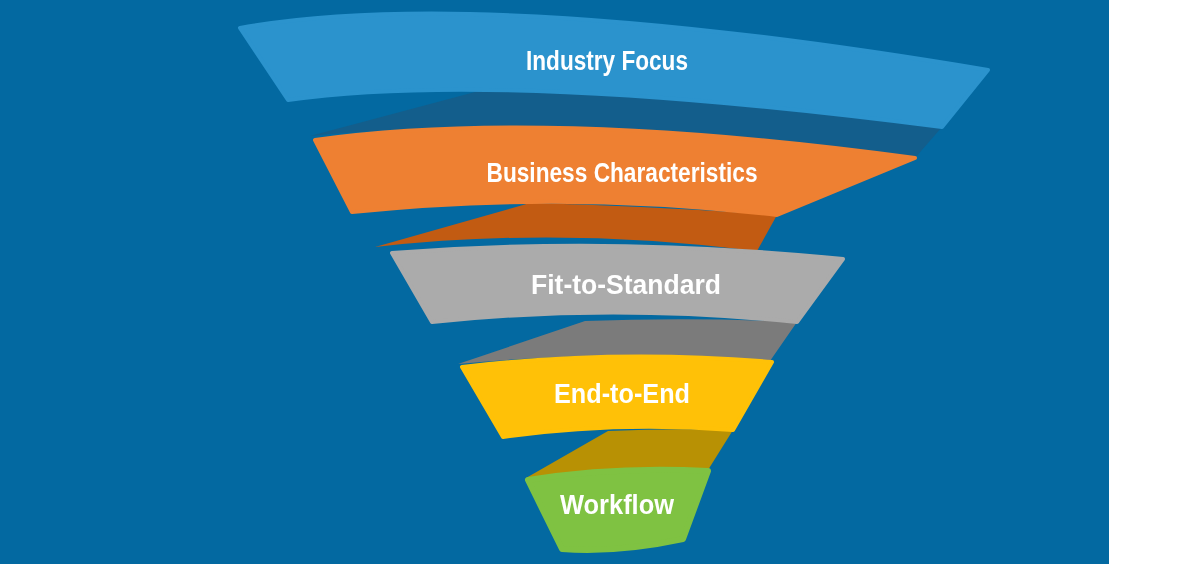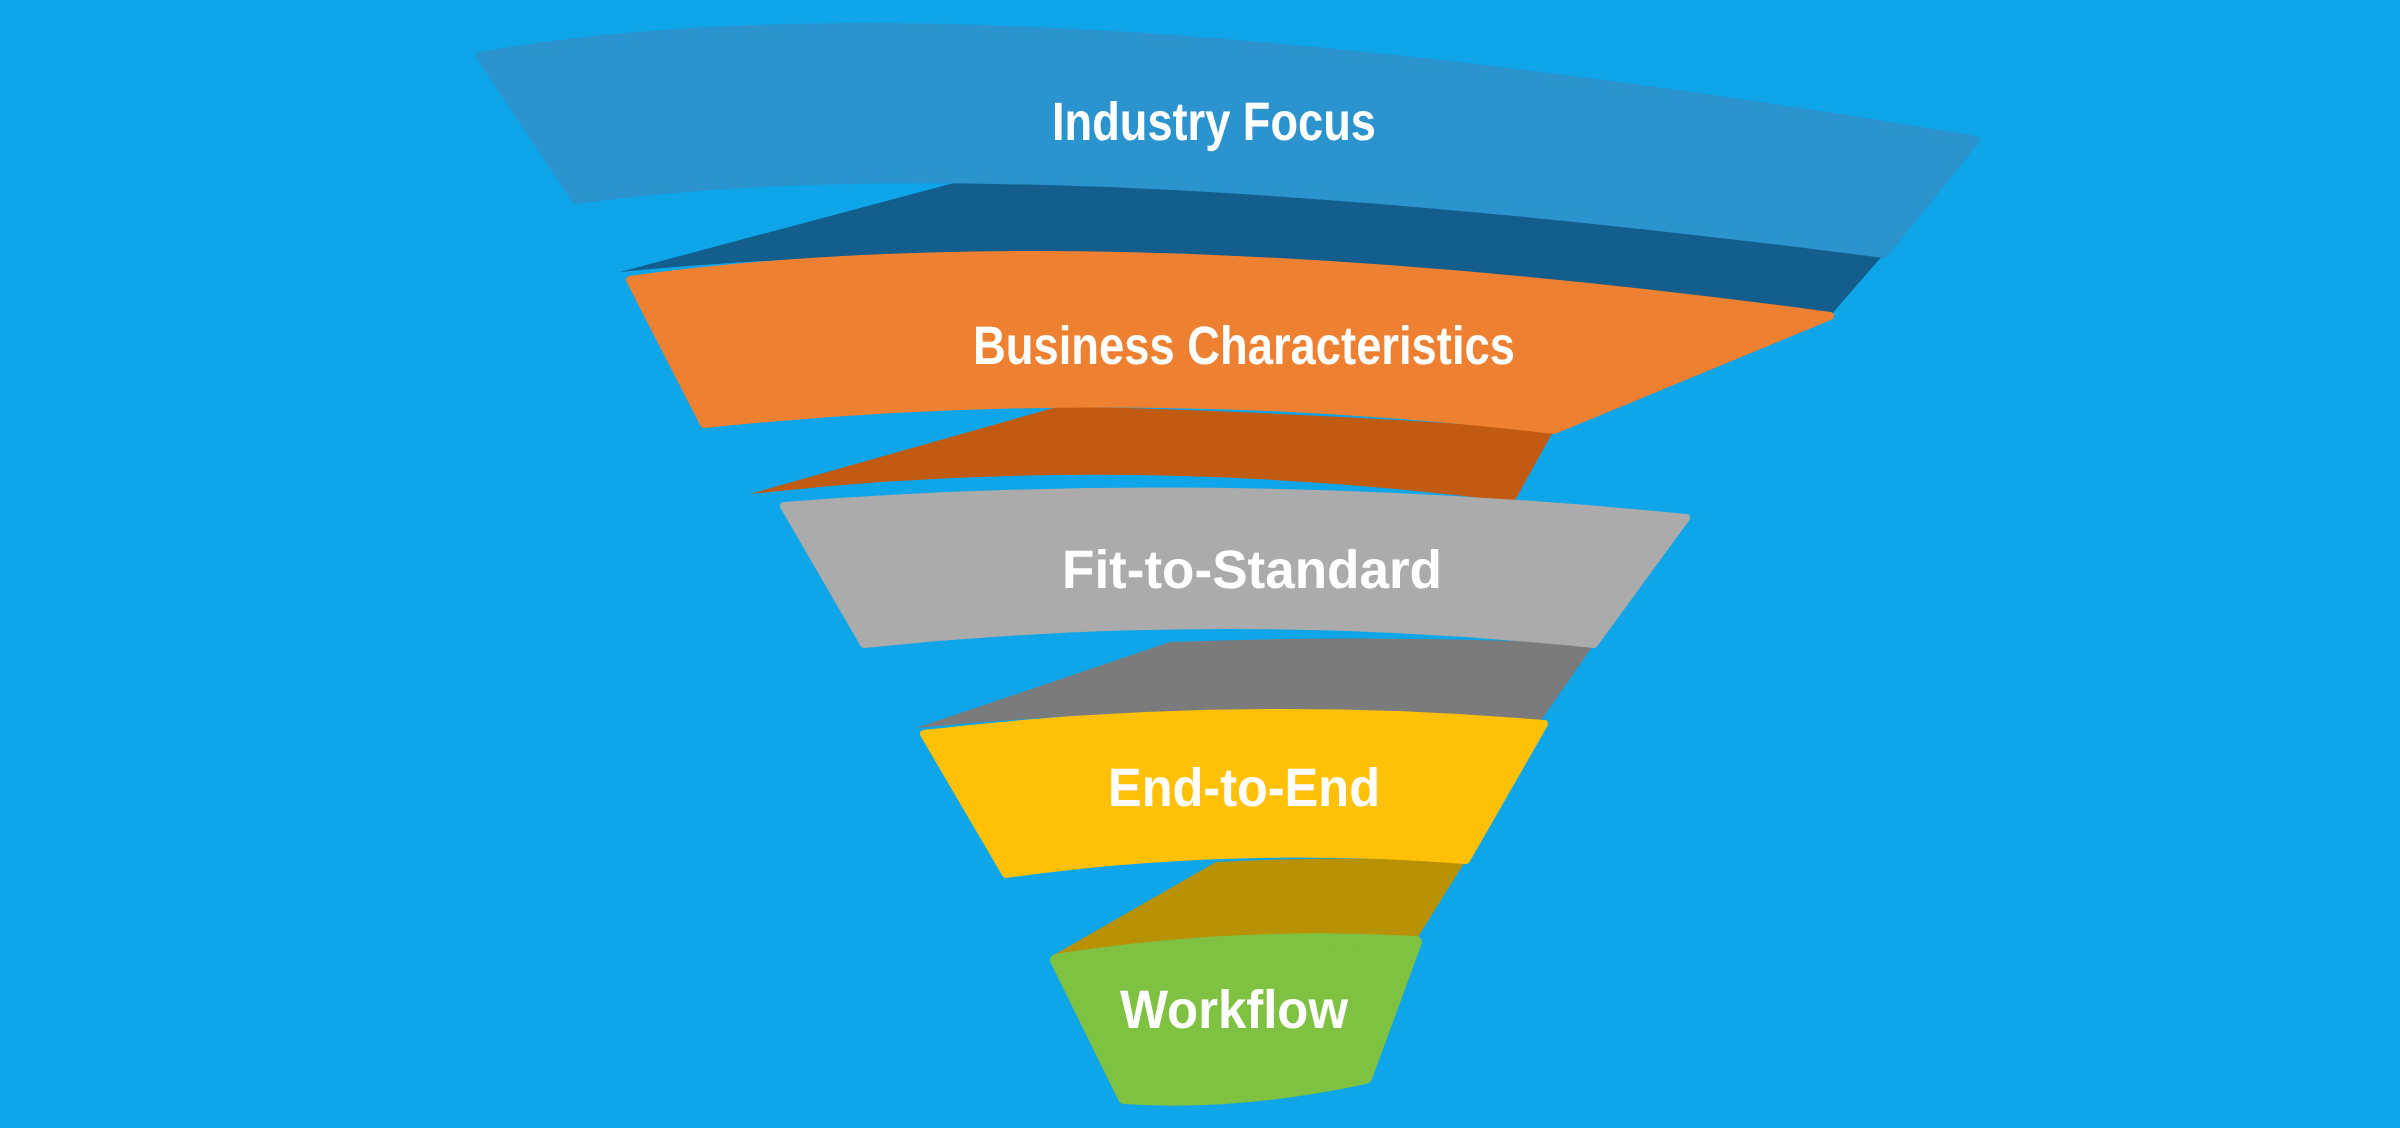--- a/index.html
+++ b/index.html
@@ -6,23 +6,23 @@
     margin: 0;
     padding: 0;
     background: #ffffff;
     width: 1200px;
     height: 564px;
     overflow: hidden;
     font-family: "Liberation Sans", sans-serif;
   }
   .stage {
     position: relative;
-    width: 1200px;
+    width: 1109px;
     height: 564px;
-    background: #0ea5e9;
+    background: #0369a1;
     text-align: right;
   }
   svg { display: block; }
   .band-label {
     font-family: "Liberation Sans", sans-serif;
     font-weight: bold;
     font-size: 27px;
     fill: #ffffff;
   }
 </style>

